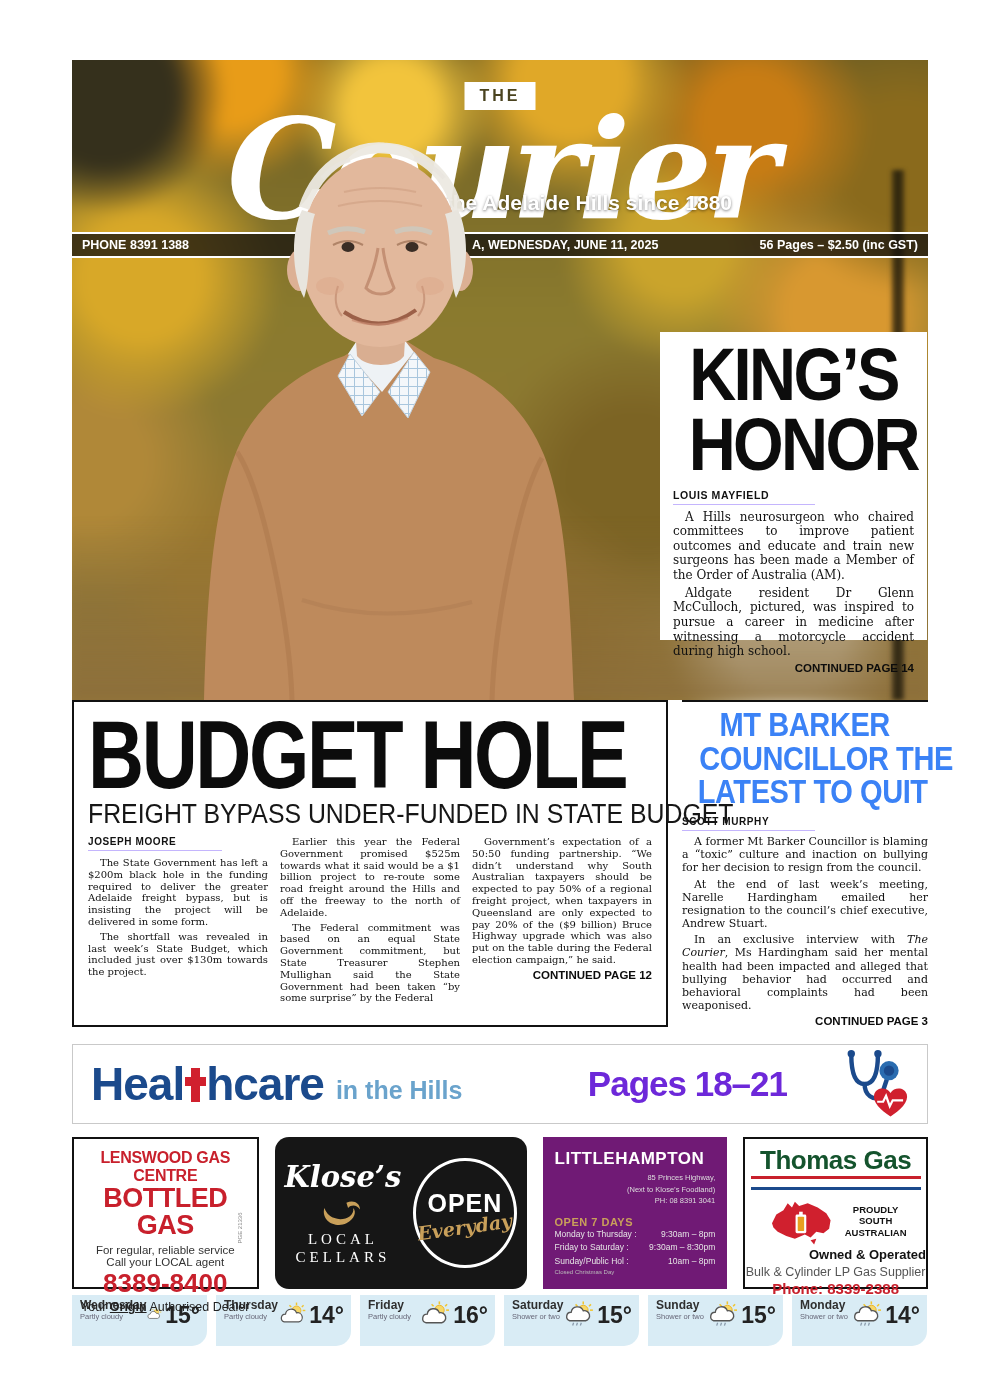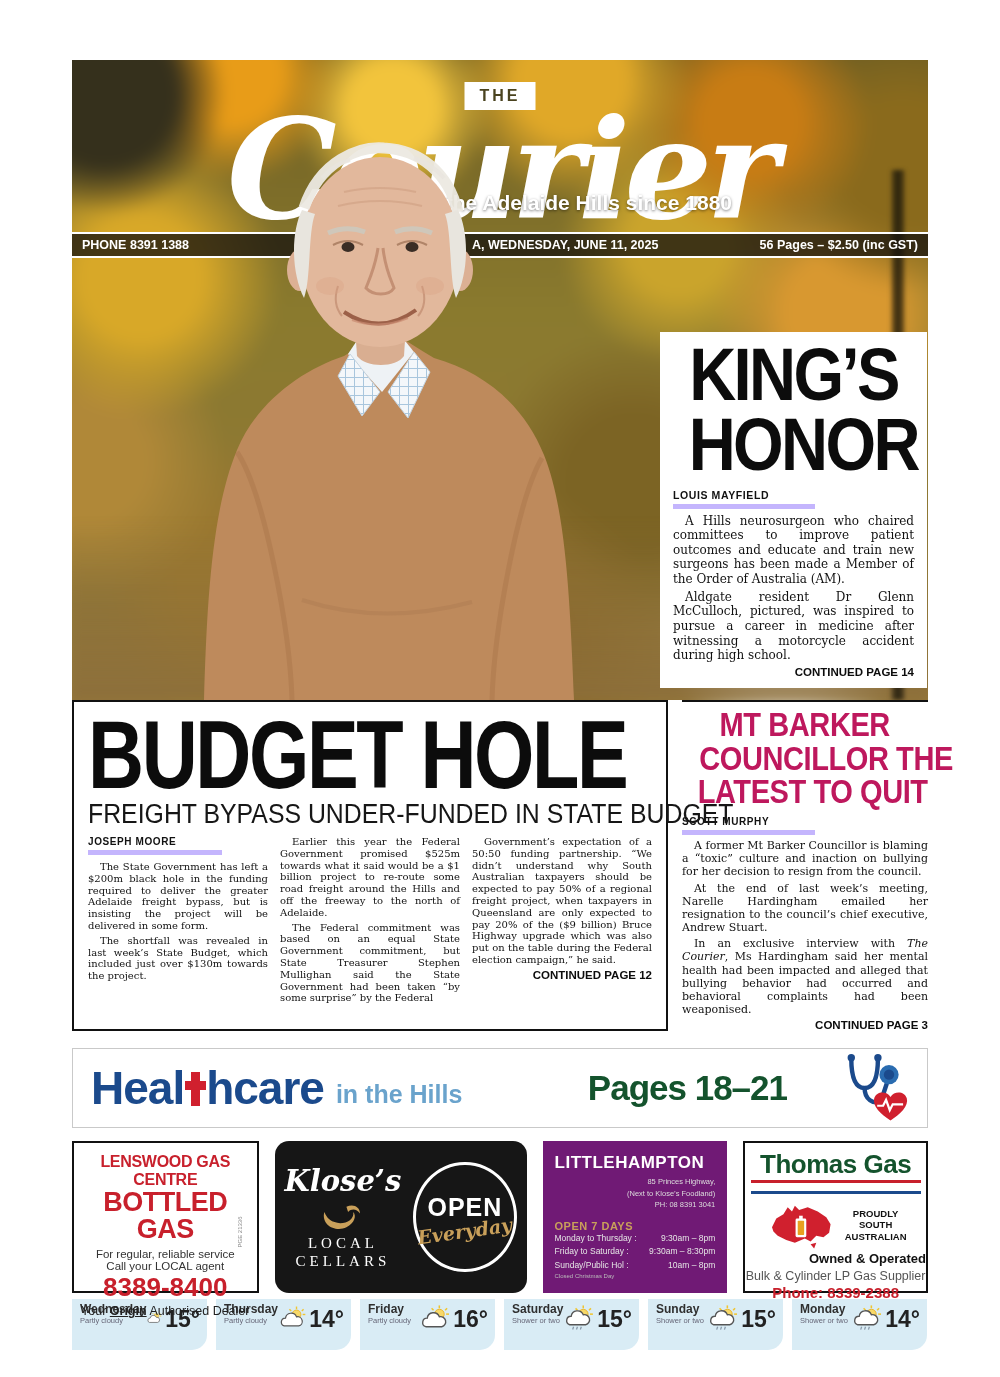--- a/index.html
+++ b/index.html
@@ -43,61 +43,61 @@
   .dateline-bar{position:absolute;top:172px;left:0;right:0;height:22px;z-index:2;
     background:rgba(25,22,16,.78);border-top:2px solid #fff;border-bottom:2px solid #fff;
     color:#fff;font-size:12.5px;font-weight:bold;line-height:22px;}
   .dateline-bar .dl-left{position:absolute;left:10px;}
   .dateline-bar .dl-center{position:absolute;left:400px;}
   .dateline-bar .dl-right{position:absolute;right:10px;}
 
   .man{position:absolute;left:80px;bottom:0;width:460px;height:570px;z-index:3;}
 
   
-  .kings{position:absolute;left:588px;top:272px;width:267px;height:356px;z-index:4;
+  .kings{position:absolute;left:588px;top:272px;width:267px;height:308px;z-index:4;
     background:#fff;box-sizing:border-box;padding:8px 13px 8px;}
   .kings-headline{text-align:center;font-weight:bold;font-size:74px;line-height:.95;
     letter-spacing:-3px;color:#0c0c0c;}
   .kings-headline .cond{transform:scaleX(.88);transform-origin:center;display:inline-block;white-space:nowrap;}
   .byline{font-size:10.5px;font-weight:bold;letter-spacing:.6px;color:#111;margin:8px 0 5px;}
-  .byline span{display:inline-block;border-bottom:5px solid #c4b5fd;padding:0 46px 3px 0;}
+  .byline span{display:inline-block;border-bottom:1px solid #c4b5fd;padding:0 46px 3px 0;}
   .serif-body{font-family:"DejaVu Serif",serif;color:#111;text-align:justify;}
   .kings .serif-body{font-size:12px;line-height:1.22;}
   .serif-body p{margin:0 0 3px;text-indent:12px;}
   .continued{text-align:right;font-weight:bold;font-size:11.5px;color:#0c0c0c;margin-top:3px;}
 
   
   .articles{display:flex;gap:14px;margin-top:0;}
   .budget{width:596px;box-sizing:border-box;border:2px solid #111;padding:4px 14px 10px;}
   .budget-headline{font-weight:bold;font-size:97px;line-height:1.0;letter-spacing:-3px;color:#0c0c0c;}
   .budget-headline .cond{transform:scaleX(.80);transform-origin:left center;display:inline-block;white-space:nowrap;}
   .budget-subhead{font-size:27px;color:#161616;margin:-4px 0 6px;}
   .budget-subhead .cond{transform:scaleX(.92);transform-origin:left center;display:inline-block;white-space:nowrap;}
   .budget-cols{display:flex;gap:12px;}
   .budget-col{width:180px;}
   .budget .serif-body{font-size:10px;line-height:1.18;}
   .budget .byline{margin:0 0 6px;font-size:10px;}
 
   .mtbarker{width:246px;box-sizing:border-box;border-top:2px solid #111;padding-top:6px;}
   .mt-headline{text-align:center;font-weight:bold;font-size:33px;line-height:1.02;
-    letter-spacing:-.5px;color:#be185d;}
+    letter-spacing:-.5px;color:#3b82f6;}
   .mt-headline .cond{transform:scaleX(.88);transform-origin:center;display:inline-block;white-space:nowrap;}
   .mtbarker .byline{margin:7px 0 4px;font-size:10px;}
   .mtbarker .serif-body{font-size:11px;line-height:1.2;}
   .mtbarker .serif-body i{font-style:italic;}
 
   
   .health{position:relative;margin-top:17px;height:80px;border:1px solid #c9c9c9;
     display:flex;align-items:center;padding:0 18px;box-sizing:border-box;}
   .hw{font-weight:bold;font-size:46px;color:#1b4a8c;letter-spacing:-1px;line-height:1;}
   .health-cross{display:inline-block;position:relative;width:20px;height:36px;vertical-align:-4px;margin:0 1px;}
   .health-cross::before{content:"";position:absolute;left:6px;top:0;width:9px;height:34px;background:#d0202e;}
   .health-cross::after{content:"";position:absolute;left:0;top:9px;width:21px;height:9px;background:#d0202e;}
   .health-sub{font-weight:bold;font-size:25px;color:#6aa3cc;margin-left:12px;position:relative;top:6px;}
-  .health-pages{margin-left:auto;margin-right:48px;font-weight:bold;font-size:35px;color:#14532d;
+  .health-pages{margin-left:auto;margin-right:48px;font-weight:bold;font-size:35px;color:#6d28d9;
     letter-spacing:-1px;}
   .steth{width:74px;height:72px;}
 
   
   .ads{display:flex;gap:16px;margin-top:13px;}
   .ad{box-sizing:border-box;height:152px;position:relative;}
   .ad-lenswood{width:205px;background:#fff;border:2px solid #111;text-align:center;padding-top:10px;}
   .lens-red{color:#c8202c;font-weight:bold;}
   .lens-l1{font-size:16px;letter-spacing:-.3px;}
   .lens-l2{font-size:27px;letter-spacing:-.5px;line-height:1.0;}

